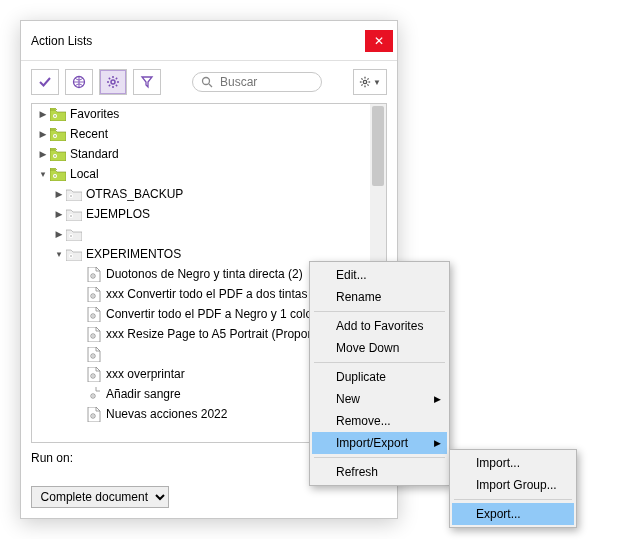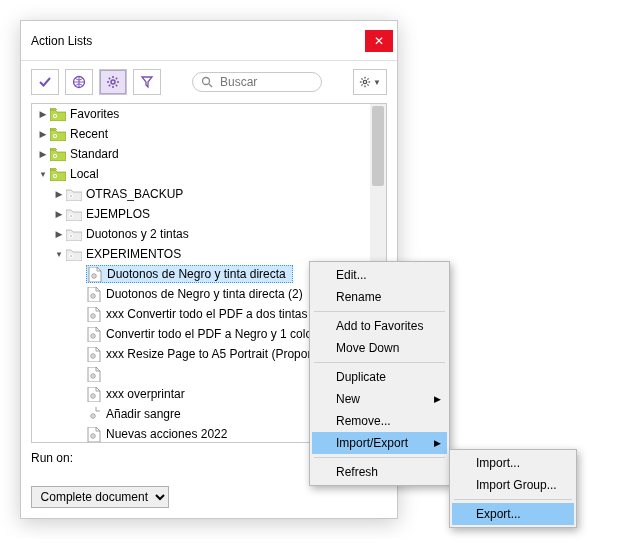--- a/index.html
+++ b/index.html
@@ -320,53 +320,36 @@
       <li>
           <div class="row ind2">
             <span class="twisty">▶</span>
             <span class="ficon">
               <svg class="folder-svg" viewBox="0 0 16 13">
                 <path d="M0 2 L5 2 L7 4 L16 4 L16 13 L0 13 Z" fill="#eee" stroke="#999" stroke-width="0.6"></path>
                 <circle cx="5" cy="8" r="2" fill="#fff"></circle>
                 <circle cx="5" cy="8" r="0.8" fill="#999"></circle>
               </svg>
             </span>
-            <span class="label">Duotonos y 2 tintas</span>
           </div>
         </li>
       <li>
           <div class="row ind2">
             <span class="twisty">▾</span>
             <span class="ficon">
               <svg class="folder-svg" viewBox="0 0 16 13">
                 <path d="M0 2 L5 2 L7 4 L16 4 L16 13 L0 13 Z" fill="#eee" stroke="#999" stroke-width="0.6"></path>
                 <circle cx="5" cy="8" r="2" fill="#fff"></circle>
                 <circle cx="5" cy="8" r="0.8" fill="#999"></circle>
               </svg>
             </span>
             <span class="label">EXPERIMENTOS</span>
           </div>
         </li>
 
-      <li>
-          <div class="row ind3">
-            <span class="twisty empty"></span>
-            <span class="selected">
-              <span class="ficon">
-                <svg class="file-svg" viewBox="0 0 14 15">
-                  <path d="M1 0 H9 L13 4 V15 H1 Z" fill="#fff" stroke="#888" stroke-width="0.8"></path>
-                  <path d="M9 0 V4 H13" fill="none" stroke="#888" stroke-width="0.8"></path>
-                  <circle cx="6" cy="9" r="2.2" fill="none" stroke="#888" stroke-width="0.9"></circle>
-                  <circle cx="6" cy="9" r="0.7" fill="#888"></circle>
-                </svg>
-              </span>
-              <span class="label">Duotonos de Negro y tinta directa</span>
-            </span>
-          </div>
-        </li>
       <li>
           <div class="row ind3">
             <span class="twisty empty"></span>
             <span class="ficon">
               <svg class="file-svg" viewBox="0 0 14 15">
                 <path d="M1 0 H9 L13 4 V15 H1 Z" fill="#fff" stroke="#888" stroke-width="0.8"></path>
                 <path d="M9 0 V4 H13" fill="none" stroke="#888" stroke-width="0.8"></path>
                 <circle cx="6" cy="9" r="2.2" fill="none" stroke="#888" stroke-width="0.9"></circle>
                 <circle cx="6" cy="9" r="0.7" fill="#888"></circle>
               </svg>

